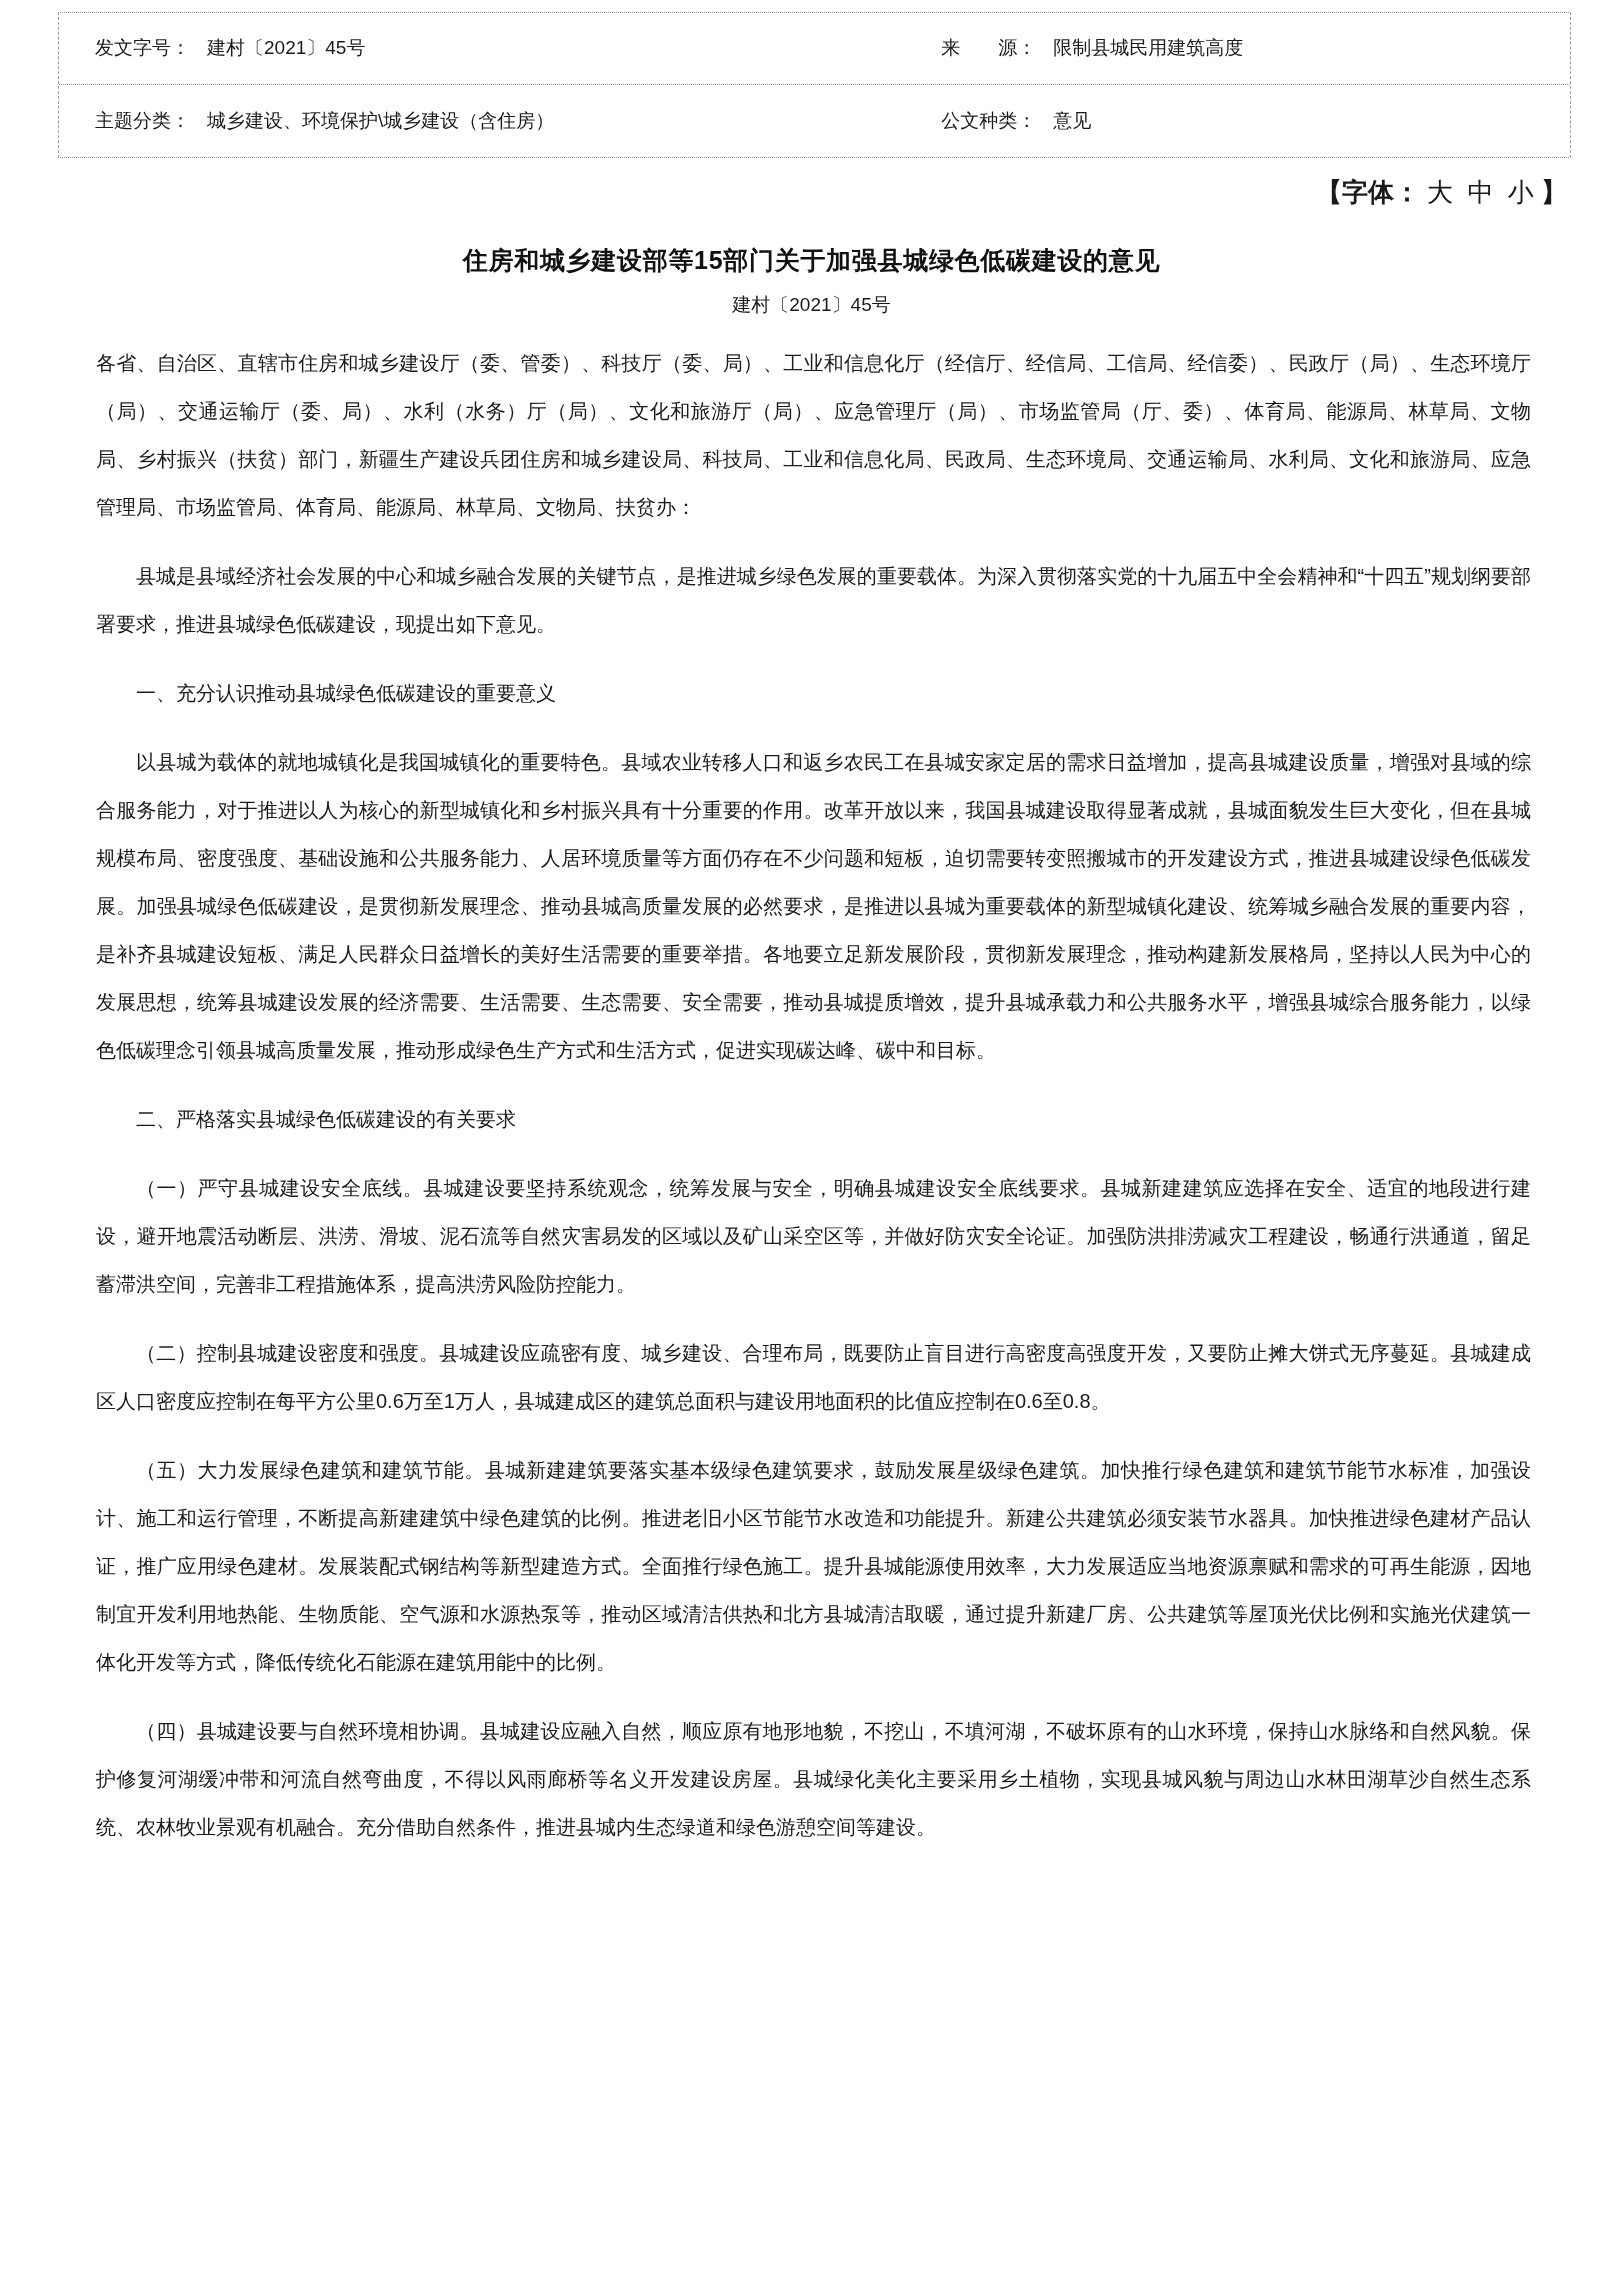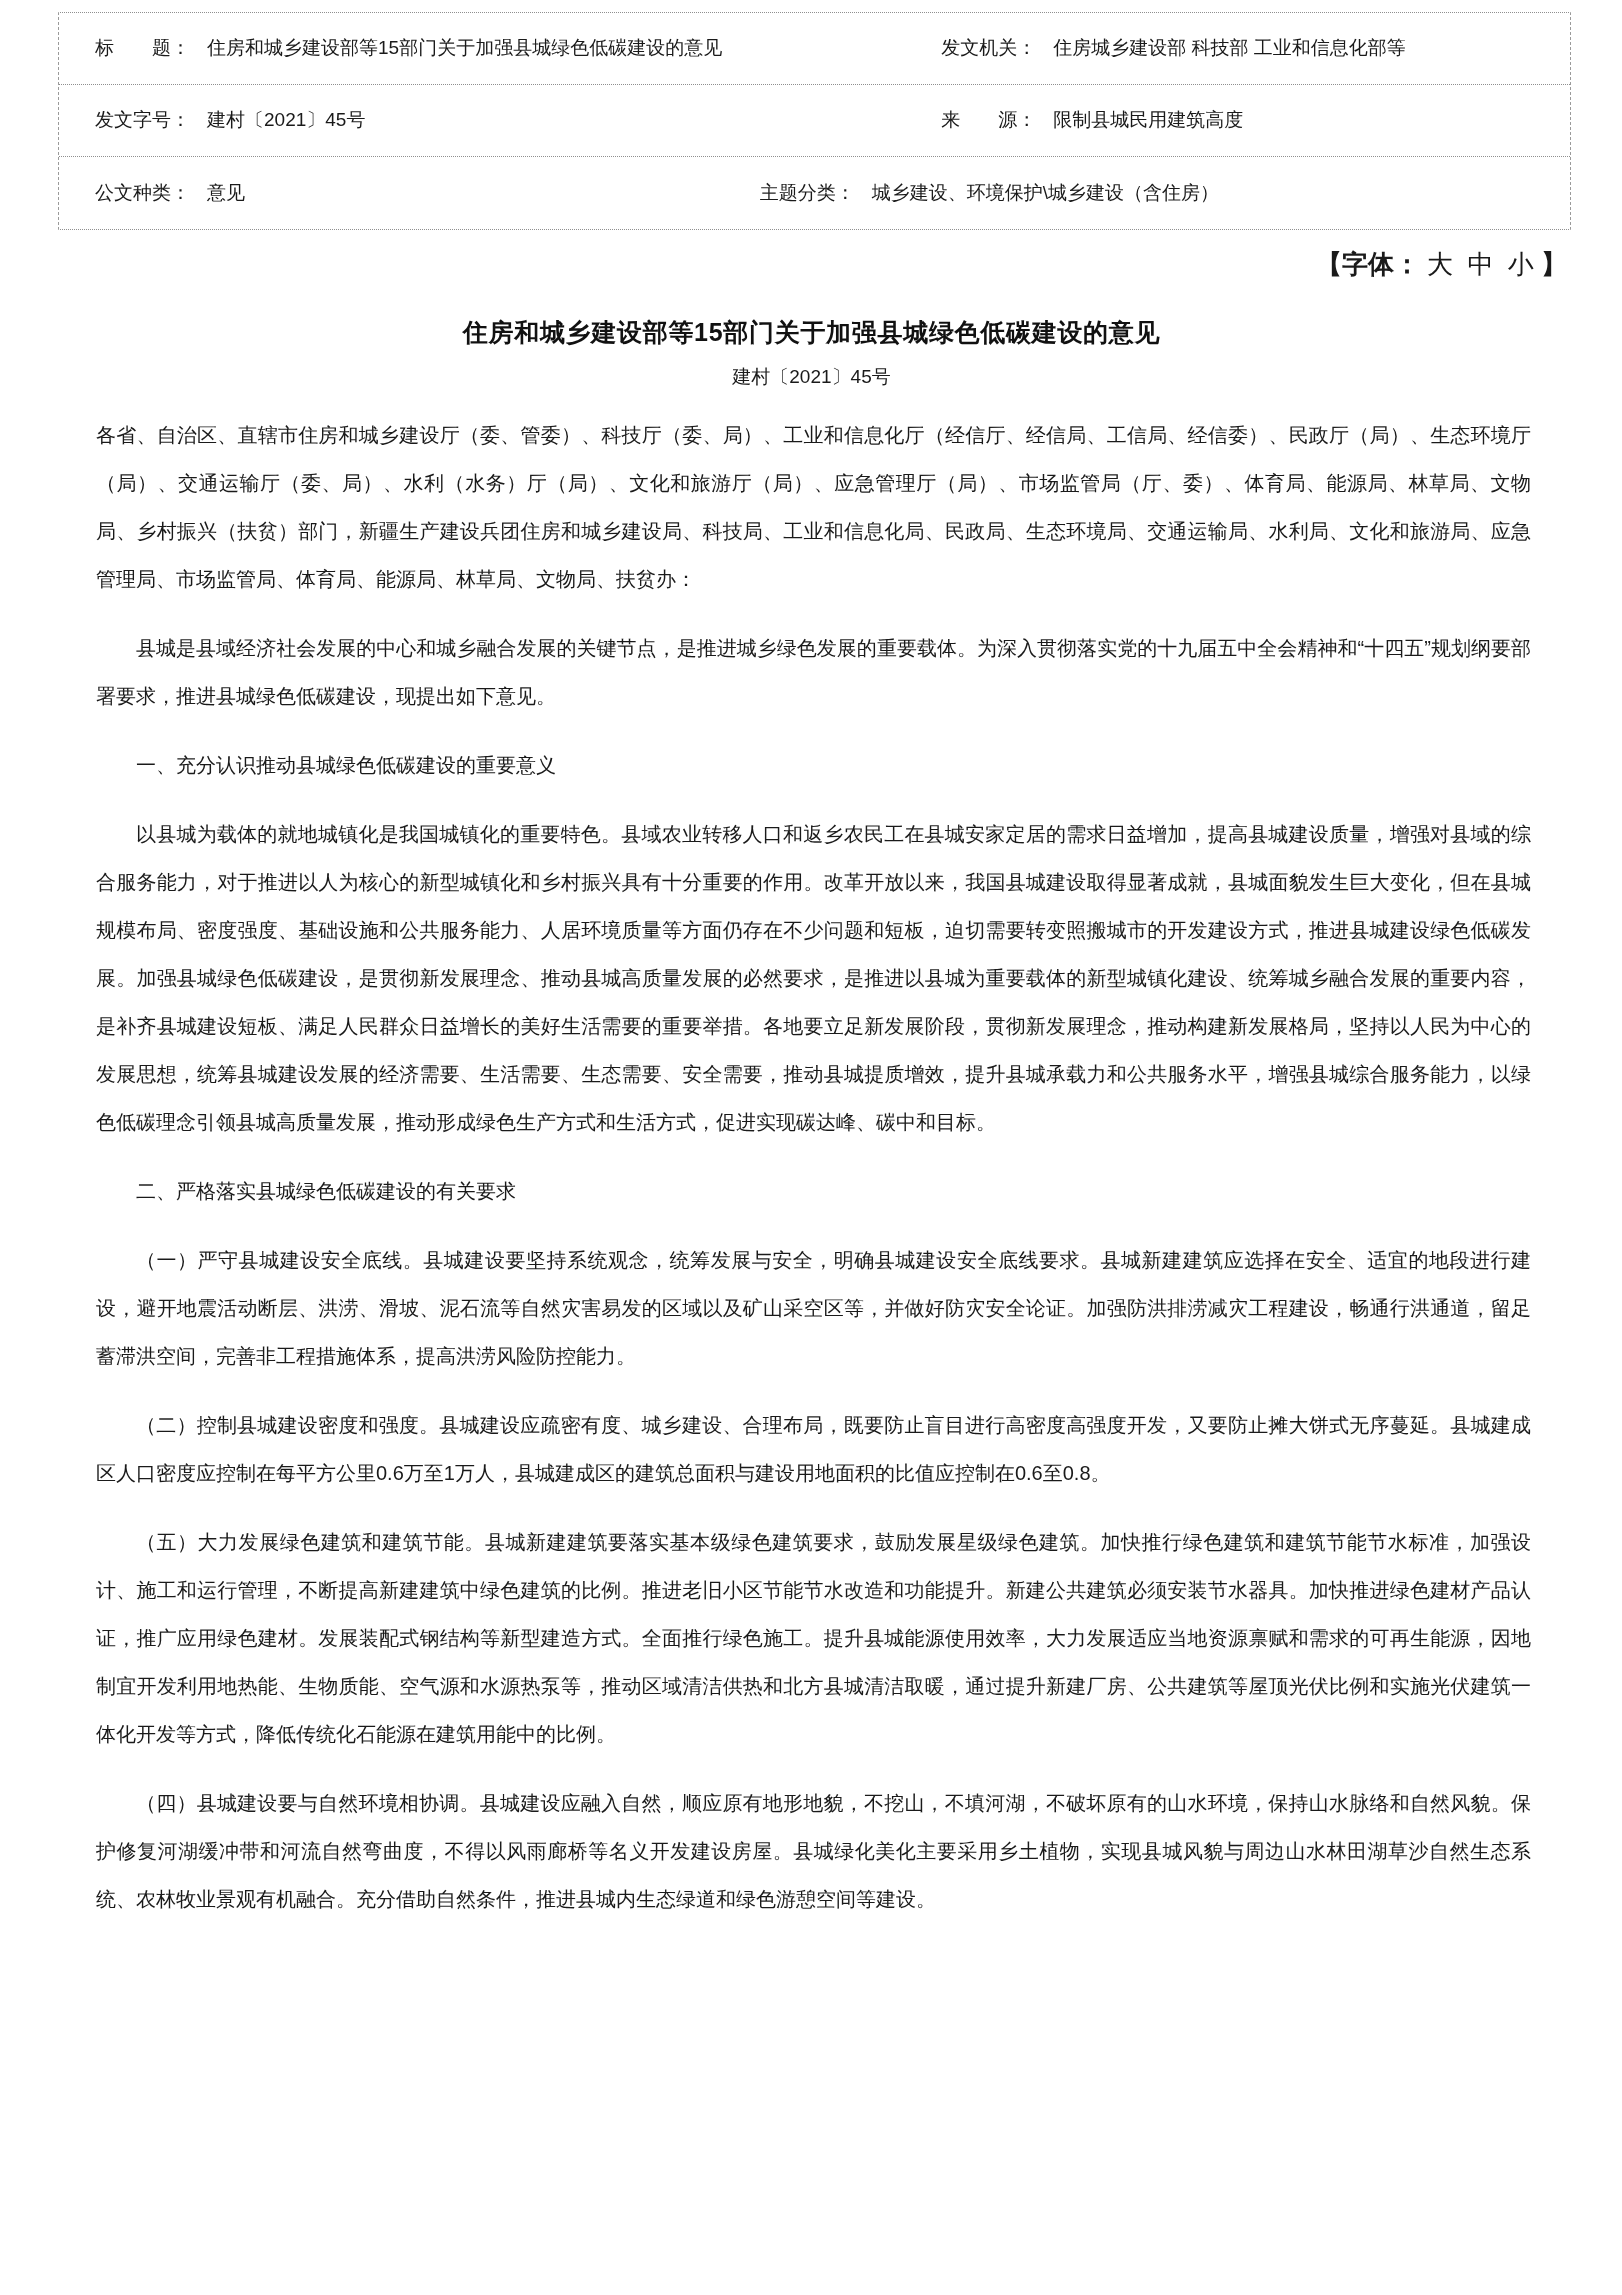--- a/index.html
+++ b/index.html
@@ -79,40 +79,32 @@
   .content { padding-bottom: 26px; }
 </style>
 </head>
 <body>
 
 <div class="page">
 
   <div class="meta-table">
     <div class="meta-row">
       <div class="meta-cell left">
-        <span class="meta-label">标　　题：</span><span class="meta-value">住房和城乡建设部等15部门关于加强县城绿色低碳建设的意见</span>
-      </div>
-      <div class="meta-cell right">
-        <span class="meta-label">发文机关：</span><span class="meta-value">住房城乡建设部 科技部 工业和信息化部等</span>
-      </div>
-    </div>
-    <div class="meta-row">
-      <div class="meta-cell left">
         <span class="meta-label">发文字号：</span><span class="meta-value">建村〔2021〕45号</span>
       </div>
       <div class="meta-cell right">
         <span class="meta-label">来　　源：</span><span class="meta-value">限制县城民用建筑高度</span>
       </div>
     </div>
     <div class="meta-row">
+      <div class="meta-cell left">
+        <span class="meta-label">主题分类：</span><span class="meta-value">城乡建设、环境保护\城乡建设（含住房）</span>
+      </div>
       <div class="meta-cell right">
         <span class="meta-label">公文种类：</span><span class="meta-value">意见</span>
-      </div>
-      <div class="meta-cell left">
-        <span class="meta-label">主题分类：</span><span class="meta-value">城乡建设、环境保护\城乡建设（含住房）</span>
       </div>
     </div>
   </div>
 
   <div class="font-selector">
     <span class="bracket">【字体：</span><a>大</a><a>中</a><a>小</a><span class="bracket">】</span>
   </div>
 
   <h1 class="doc-title">住房和城乡建设部等15部门关于加强县城绿色低碳建设的意见</h1>
   <div class="doc-number">建村〔2021〕45号</div>

